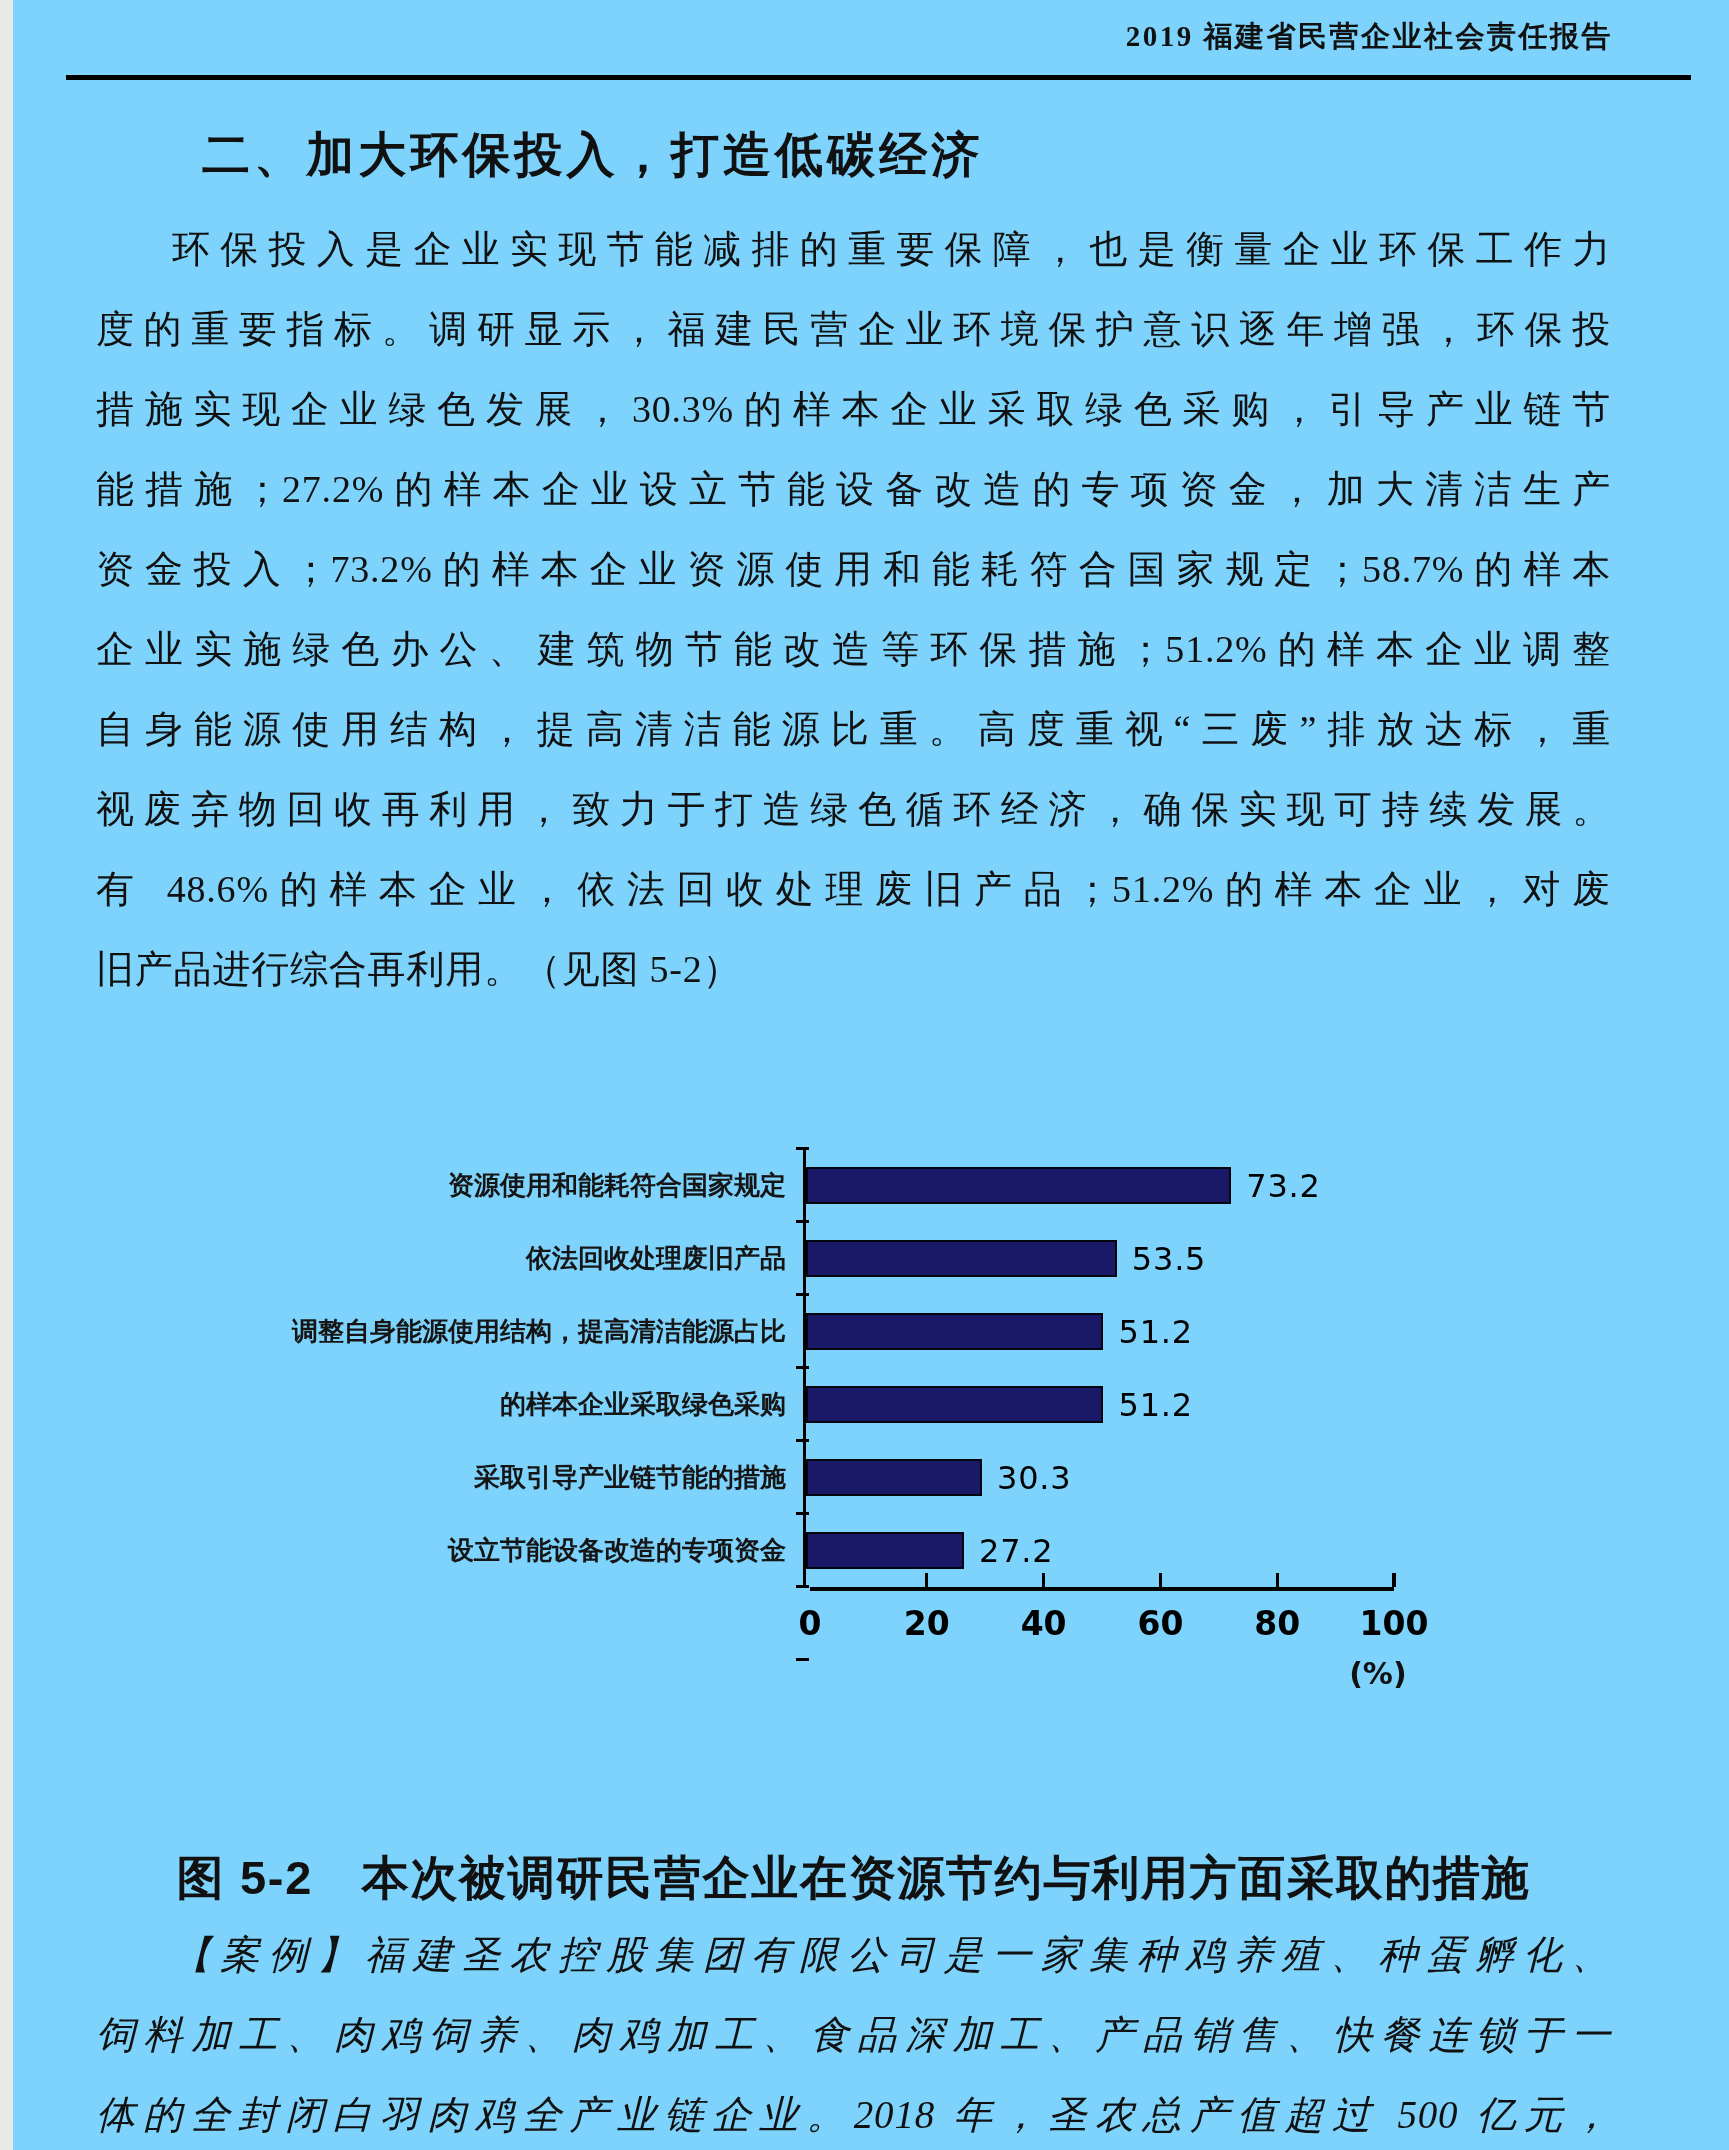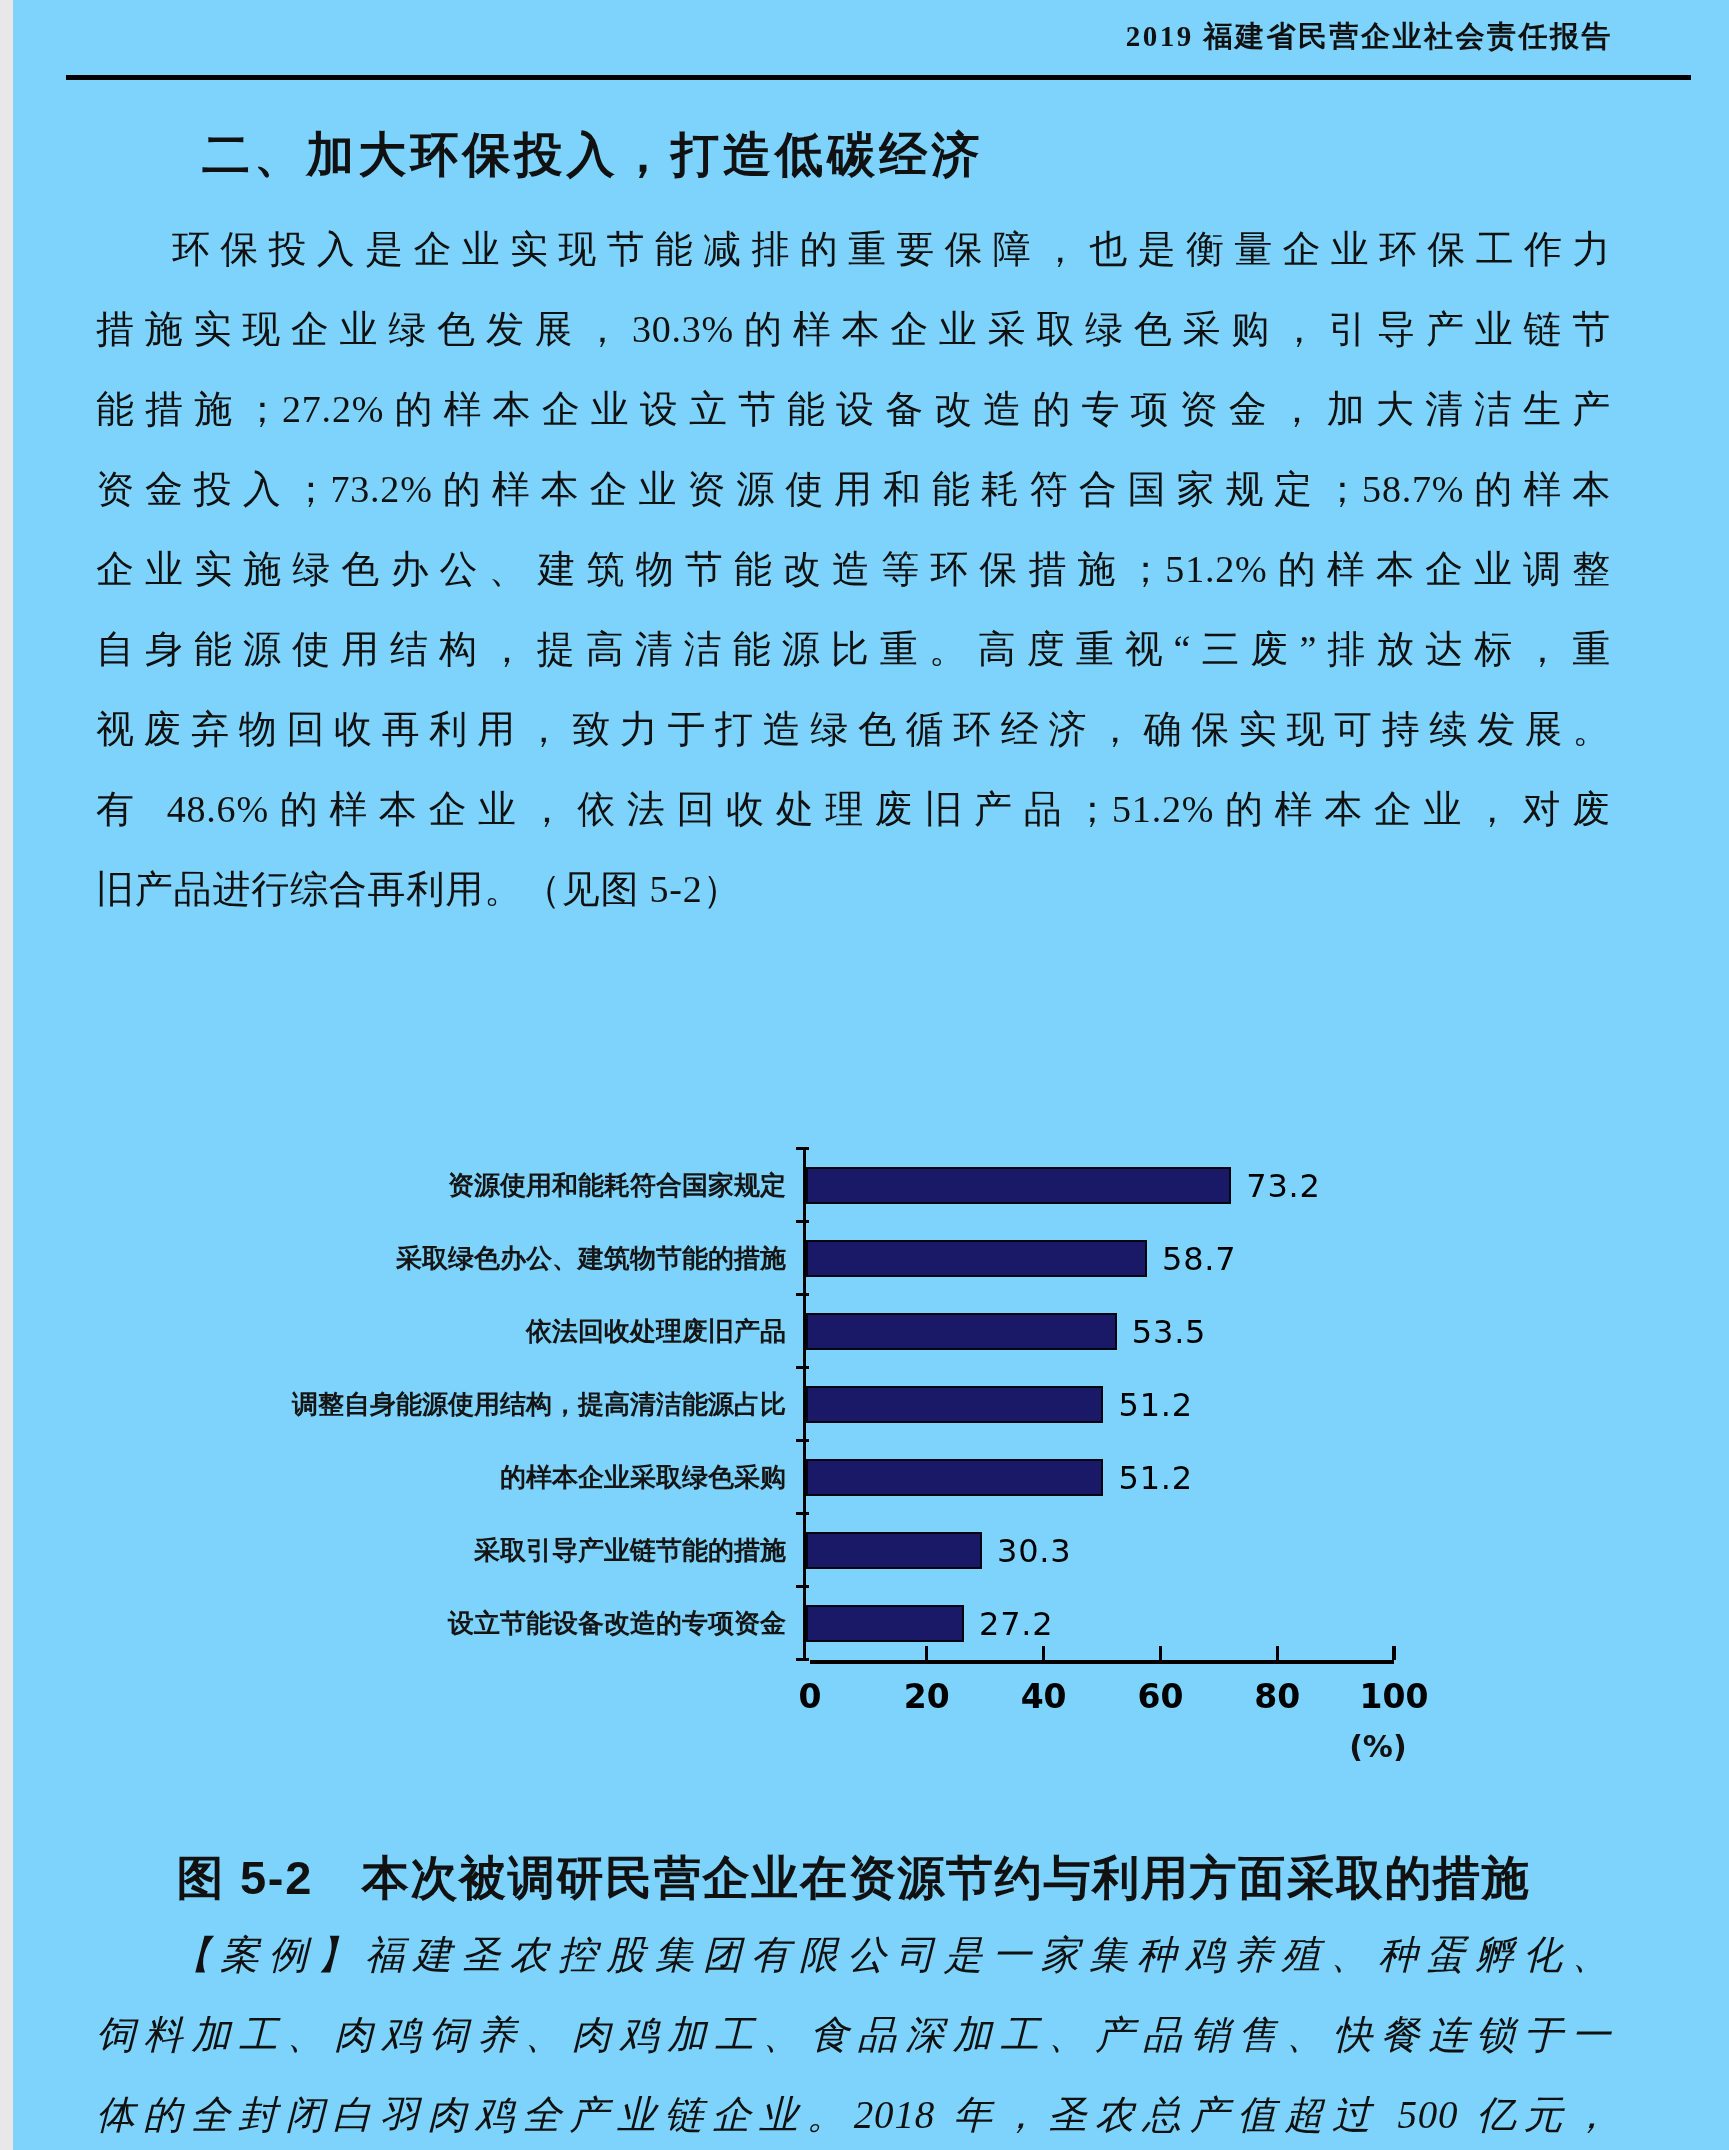--- a/index.html
+++ b/index.html
@@ -103,44 +103,38 @@
 
 <div class="page">
 
   <div class="header-title">2019 福建省民营企业社会责任报告</div>
   <div class="header-rule"></div>
 
   <div class="section-heading">二、加大环保投入，打造低碳经济</div>
 
   <div class="para para-1">
     <div class="line first">环保投入是企业实现节能减排的重要保障，也是衡量企业环保工作力</div>
+    <div class="line">度的重要指标。调研显示，福建民营企业环境保护意识逐年增强，环保投</div>
     <div class="line">措施实现企业绿色发展，30.3%的样本企业采取绿色采购，引导产业链节</div>
     <div class="line">能措施；27.2%的样本企业设立节能设备改造的专项资金，加大清洁生产</div>
     <div class="line">资金投入；73.2%的样本企业资源使用和能耗符合国家规定；58.7%的样本</div>
     <div class="line">企业实施绿色办公、建筑物节能改造等环保措施；51.2%的样本企业调整</div>
     <div class="line">自身能源使用结构，提高清洁能源比重。高度重视“三废”排放达标，重</div>
     <div class="line">视废弃物回收再利用，致力于打造绿色循环经济，确保实现可持续发展。</div>
     <div class="line">有 48.6%的样本企业，依法回收处理废旧产品；51.2%的样本企业，对废</div>
     <div class="line last">旧产品进行综合再利用。（见图 5-2）</div>
   </div>
 
   <div class="chart">
     <div class="chart-rows" id="chart-rows">
         <div class="chart-row">
           <div class="cat-label">资源使用和能耗符合国家规定</div>
           <div class="bar-area">
             <div class="bar" style="width: 73.2%; background: rgb(25, 25, 104);"></div>
             <div class="bar-value">73.2</div>
-          </div>
-        </div>
-        <div class="chart-row">
-          <div class="cat-label">采取绿色办公、建筑物节能的措施</div>
-          <div class="bar-area">
-            <div class="bar" style="width: 58.7%; background: rgb(25, 25, 104);"></div>
-            <div class="bar-value">58.7</div>
           </div>
         </div>
         <div class="chart-row">
           <div class="cat-label">依法回收处理废旧产品</div>
           <div class="bar-area">
             <div class="bar" style="width: 53.5%; background: rgb(25, 25, 104);"></div>
             <div class="bar-value">53.5</div>
           </div>
         </div>
         <div class="chart-row">

